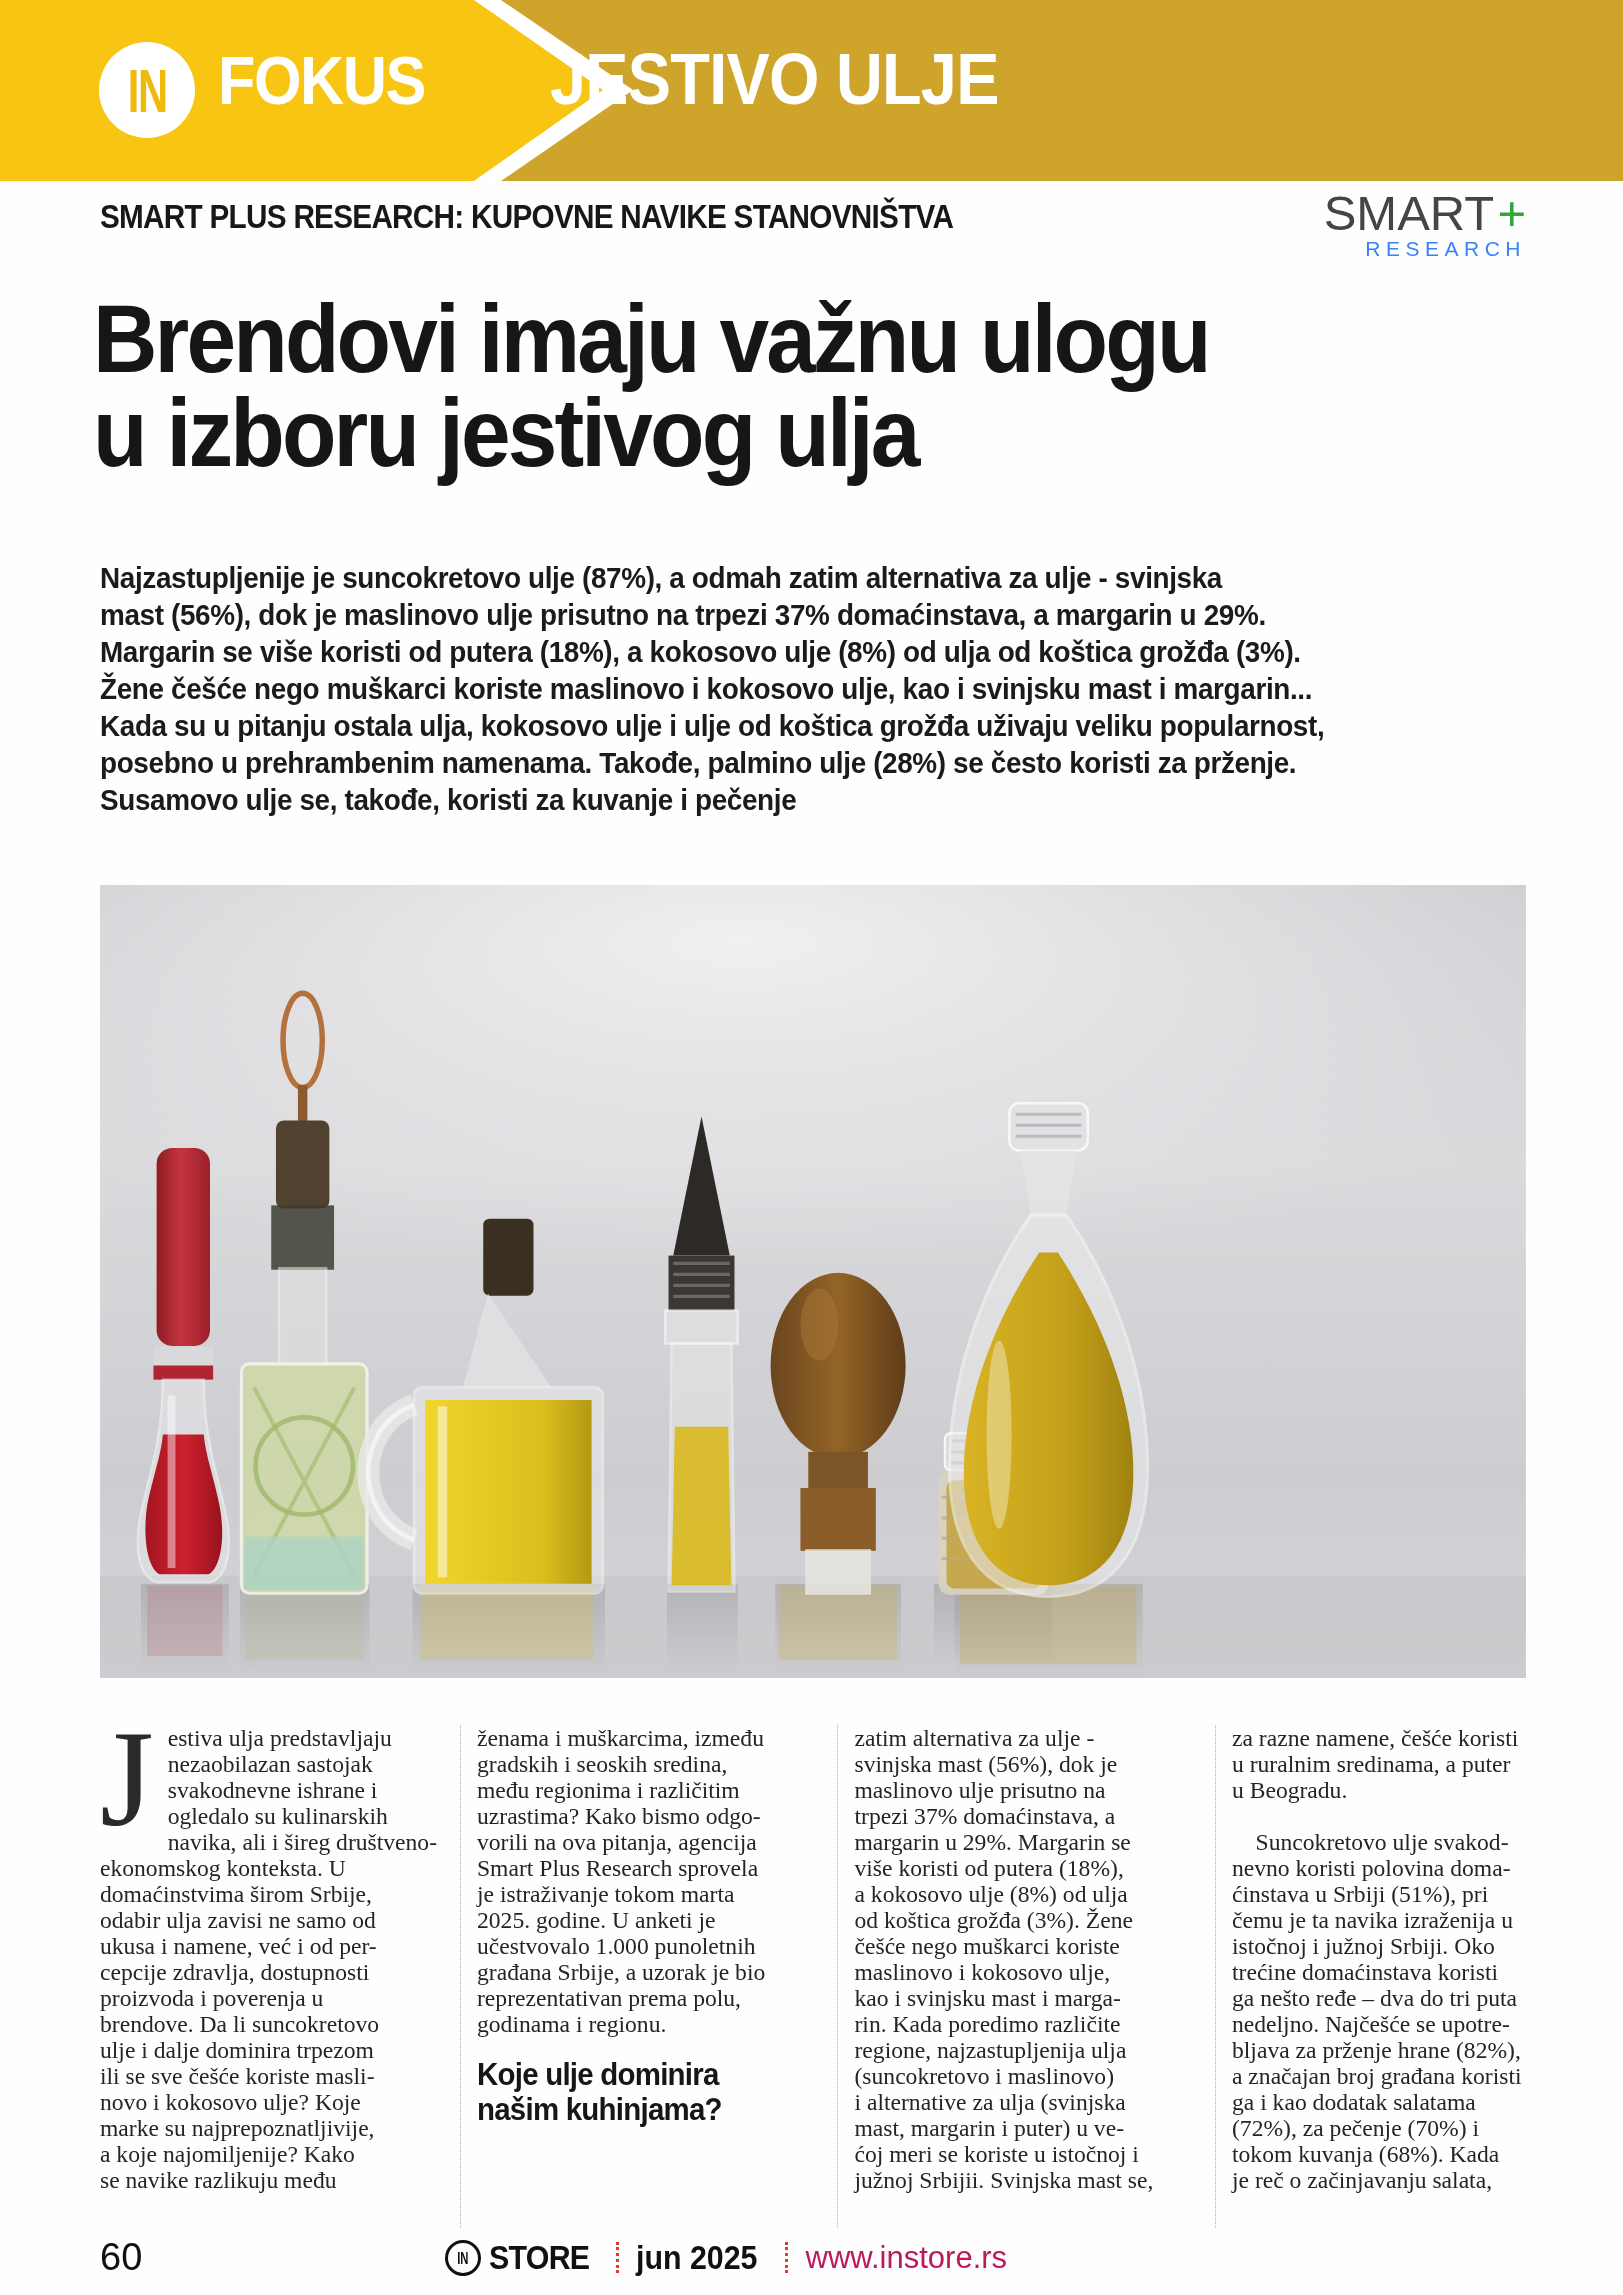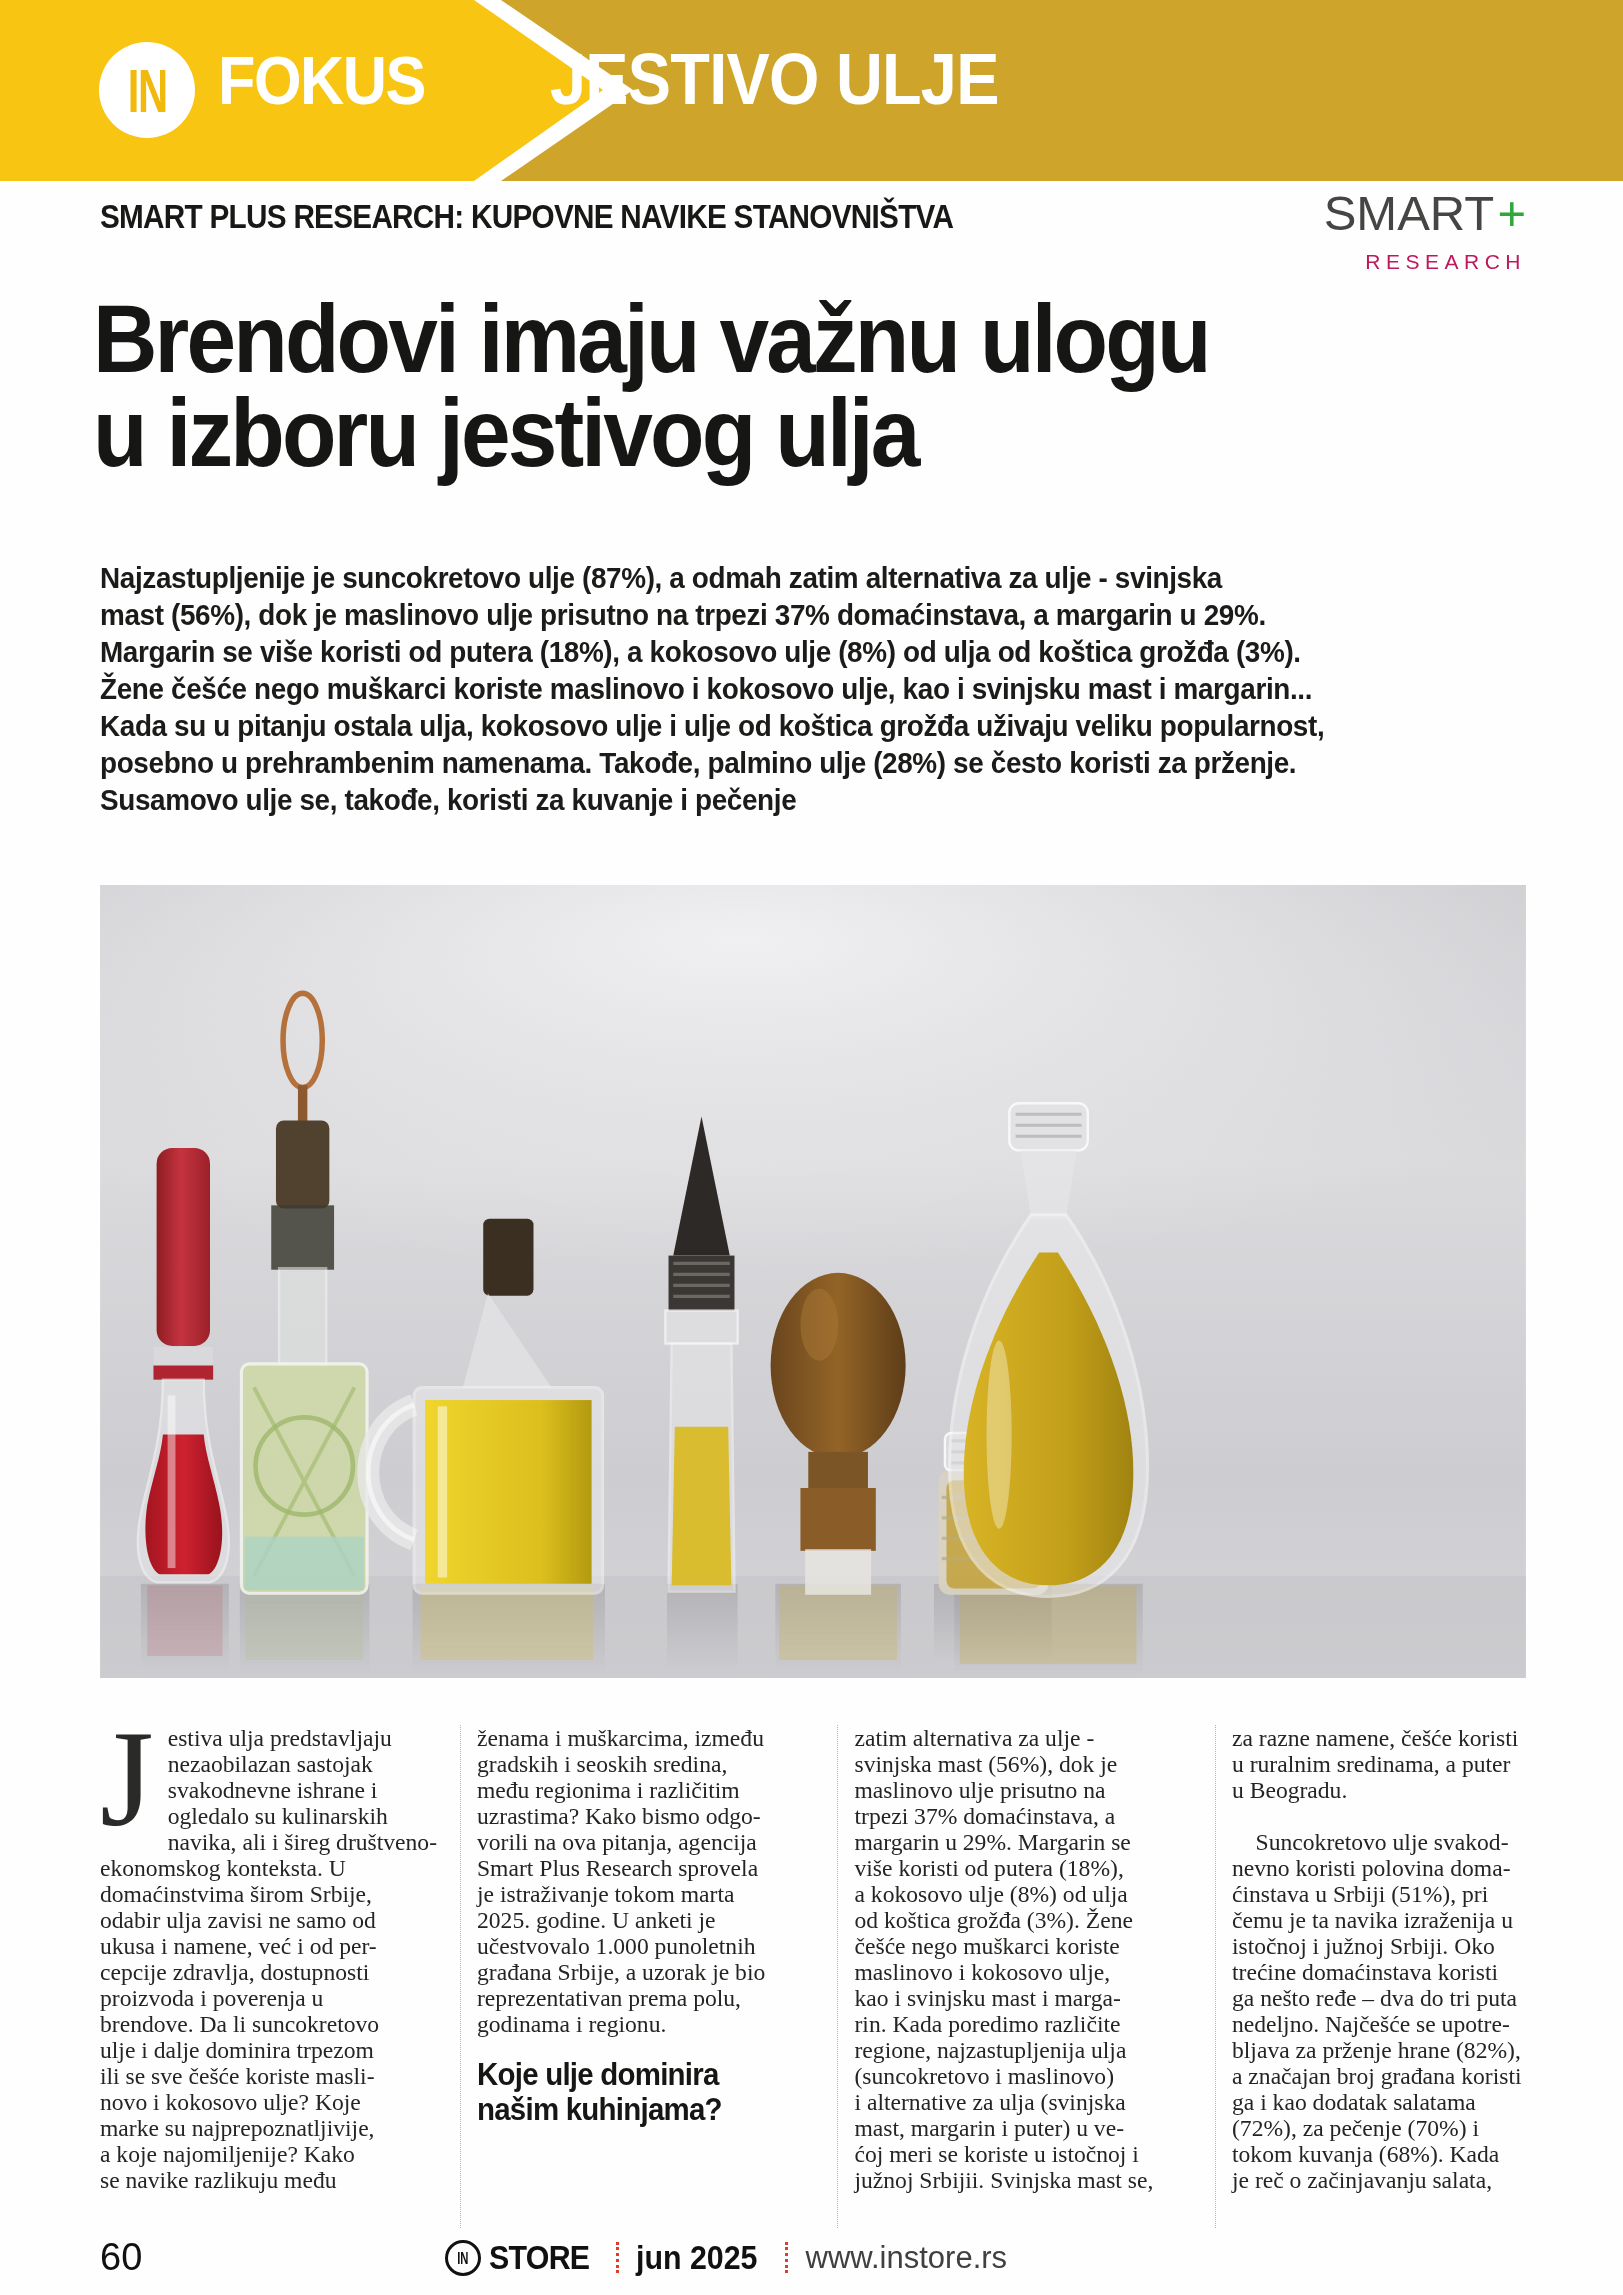--- a/index.html
+++ b/index.html
@@ -20,21 +20,21 @@
         letter-spacing:-1.6px;transform:scaleX(0.9);transform-origin:0 50%;}
   .topic{position:absolute;left:550px;top:38px;font-size:72px;font-weight:700;color:#ffffff;
         letter-spacing:-0.8px;transform:scaleX(0.9);transform-origin:0 0;white-space:nowrap;}
 
   
   .kicker{position:absolute;left:100px;top:198px;font-size:33px;font-weight:700;color:#181816;
         letter-spacing:-0.8px;transform:scaleX(0.9);transform-origin:0 0;white-space:nowrap;}
   .smartlogo{position:absolute;right:97px;top:190px;text-align:right;}
   .smartlogo .row1{font-size:49px;font-weight:400;color:#454543;letter-spacing:0px;line-height:47px;}
   .smartlogo .plus{color:#2ea83c;margin-left:3.1px;}
-  .smartlogo .row2{font-size:21px;color:#be185d;letter-spacing:5.5px;margin-top:13px;}
+  .smartlogo .row2{font-size:21px;color:#3b82f6;letter-spacing:5.5px;margin-top:0;}
 
   
   .headline{position:absolute;left:93px;top:292px;margin:0;font-size:96px;line-height:94px;
         font-weight:700;color:#161614;letter-spacing:-3.1px;white-space:pre-line;
         transform:scaleX(0.93);transform-origin:0 0;width:1618px;}
 
   
   .intro{position:absolute;left:100px;top:559px;margin:0;width:1637px;font-size:30px;
         line-height:37px;font-weight:700;color:#1b1b19;letter-spacing:-0.4px;
         white-space:pre-line;transform:scaleX(0.93);transform-origin:0 0;}
@@ -62,21 +62,21 @@
   .pfooter{position:absolute;left:100px;top:2234px;width:1475px;height:47px;
         display:flex;align-items:center;}
   .pagenum{font-size:38px;font-weight:400;color:#111;}
   .fgroup{display:flex;align-items:center;margin-left:303px;}
   .footer-in{width:30px;height:30px;border:3.1px solid #111;border-radius:50%;
         display:flex;align-items:center;justify-content:center;margin-right:7.9px;}
   .footer-in span{font-size:15.7px;font-weight:700;color:#111;transform:scale(0.72,1.1);}
   .fstore{font-size:33px;font-weight:700;letter-spacing:-0.8px;color:#111;transform:scaleX(0.92);transform-origin:0 50%;}
   .fdiv{width:0;height:31px;border-left:3.9px dotted #e03c2d;margin:0 17.3px;}
   .fissue{font-size:33px;font-weight:700;color:#111;transform:scaleX(0.92);transform-origin:0 50%;}
-  .fsite{font-size:31px;color:#404040;}
+  .fsite{font-size:31px;color:#be185d;}
 </style>
 </head>
 <body>
 
 <div class="page">
 
   <header class="banner">
     <div class="banner-chev"></div>
     <div class="banner-left"></div>
     <div class="in-circle">

